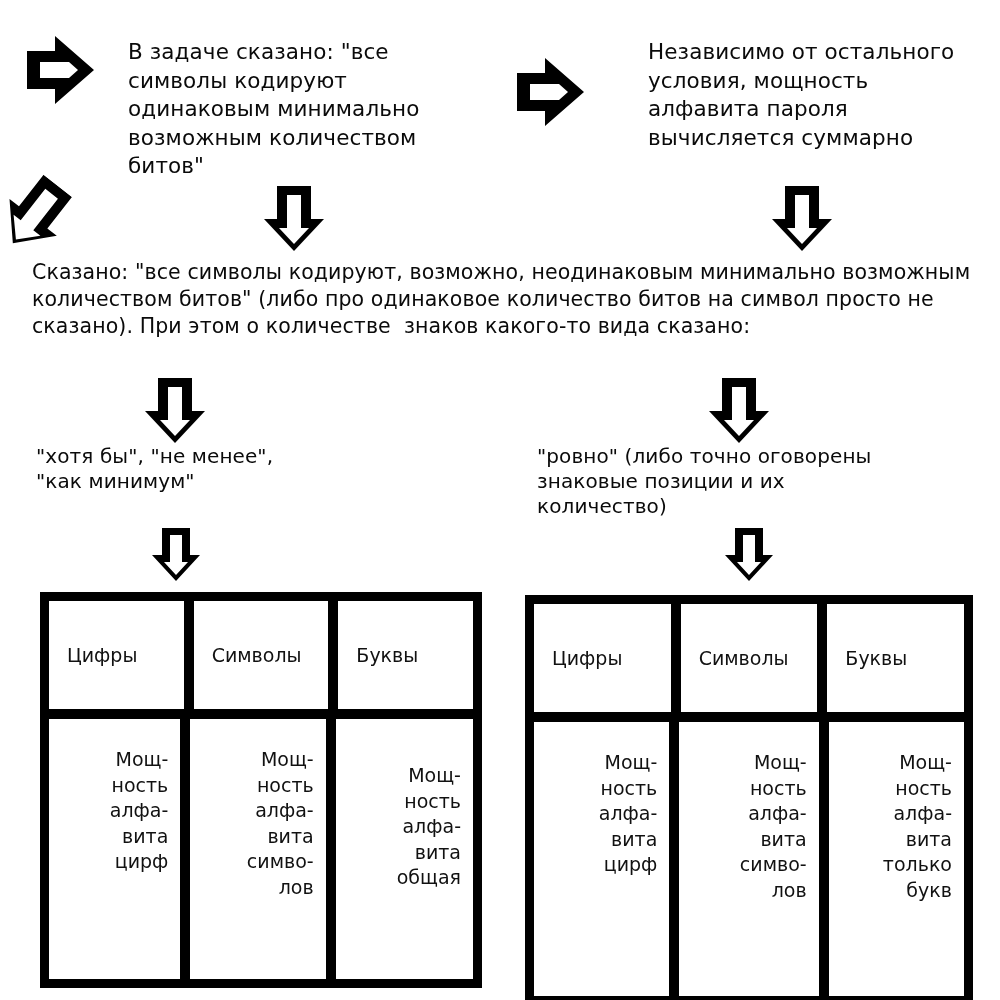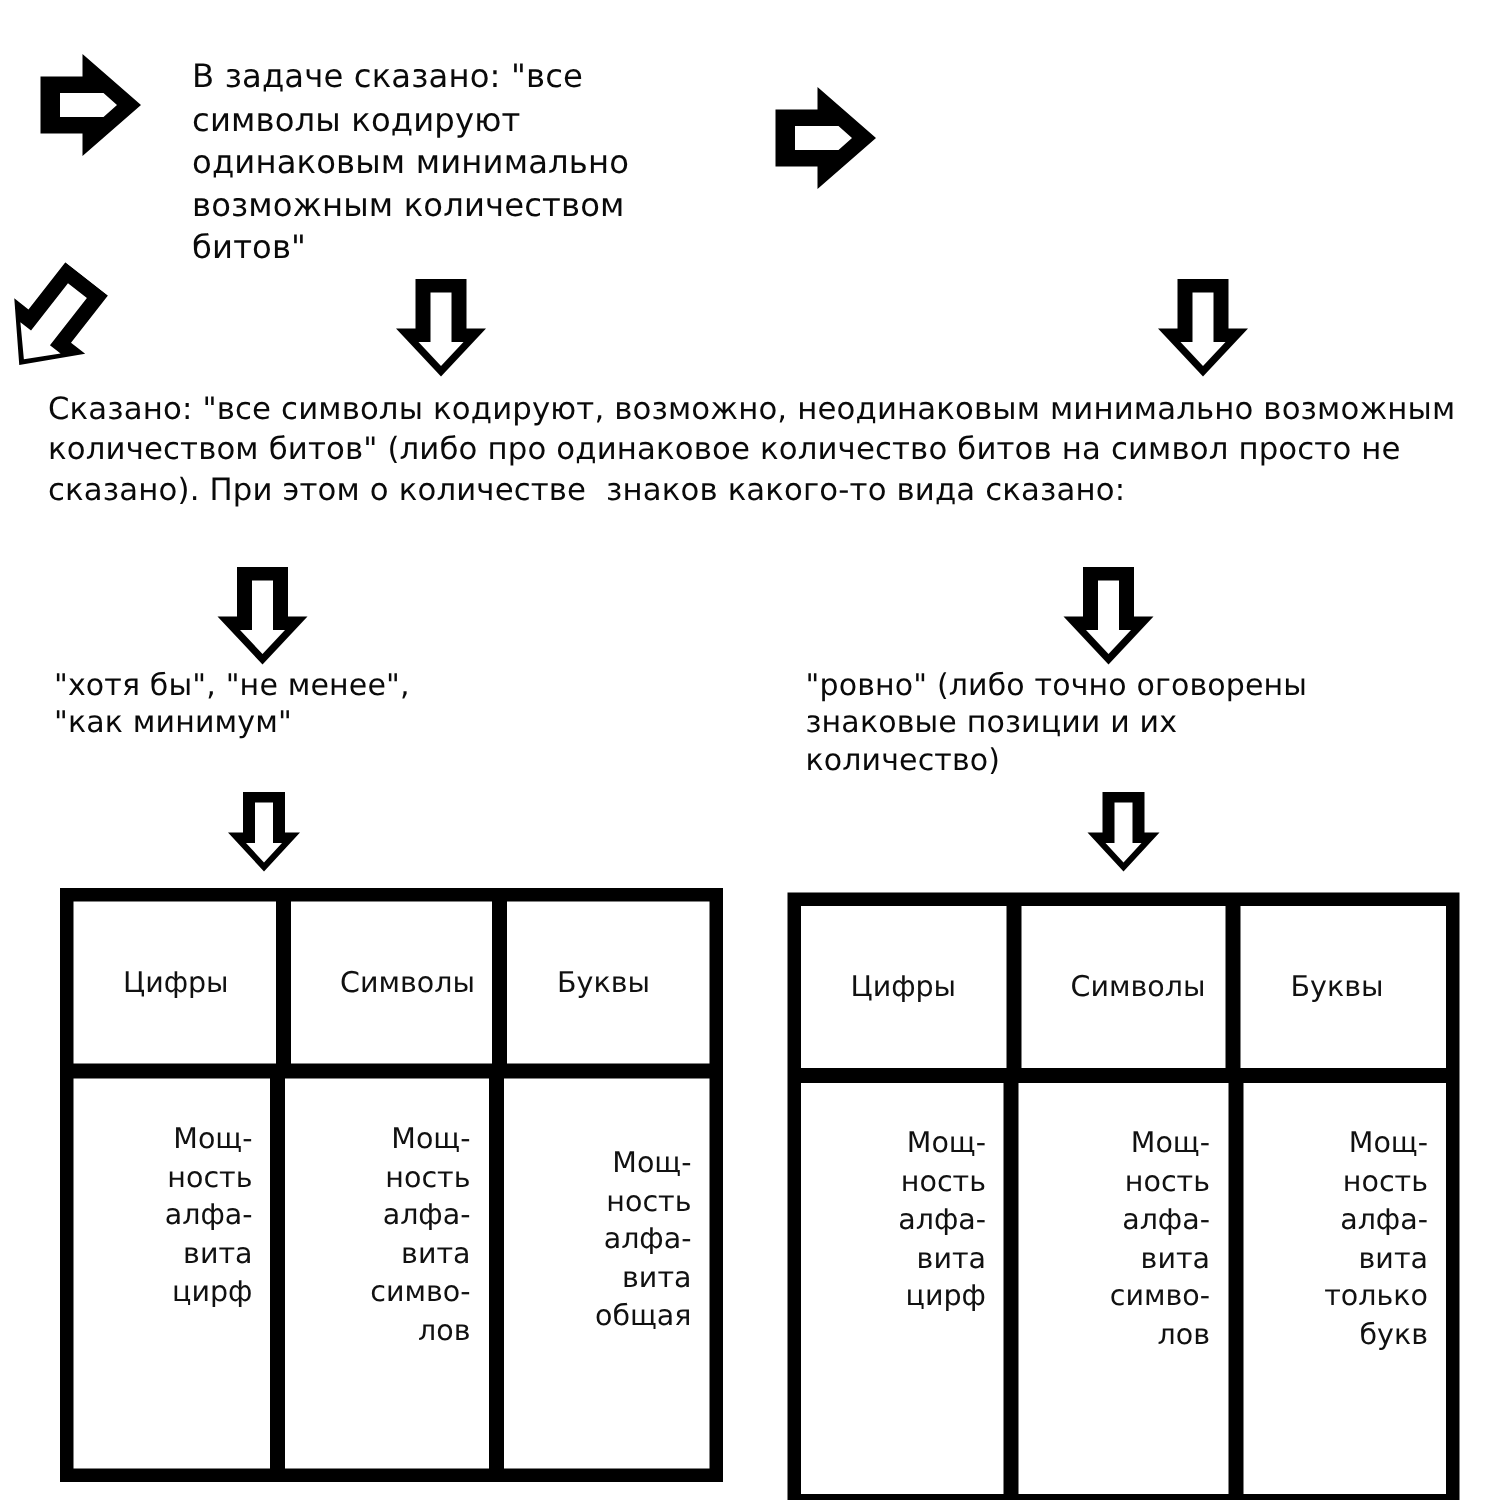--- a/index.html
+++ b/index.html
@@ -98,21 +98,21 @@
     box-sizing: border-box;
     padding: 14px 12px 10px 18px;
     font-family: "DejaVu Sans", "Liberation Sans", sans-serif;
     color: #111111;
     overflow: hidden;
   }
   .cell.head {
     display: flex;
     align-items: center;
     font-size: 19px;
-    padding-left: 33px;
+    padding-left: 18px;
     padding-top: 0;
     padding-bottom: 0;
   }
   .cell.body {
     font-size: 19px;
     line-height: 25.5px;
     padding-top: 28px;
     white-space: pre-line;
   }
   .cell.body.indent2 { padding-left: 22px; padding-top: 28px; }
@@ -128,20 +128,21 @@
       <path d="M33 0 L72 34 L33 68 L33 53 L5 53 L5 15 L33 15 Z M18 26 L18 42 L47 42 L56 34 L47 26 Z" fill="#000000"></path>
     </svg>
   </span>
   <div class="txt stmt-left">В задаче сказано: "все символы кодируют одинаковым минимально возможным количеством битов"</div>
 
   <span class="arrow" style="left:512px; top:58px;">
     <svg width="74" height="68" viewBox="0 0 74 68">
       <path d="M33 0 L72 34 L33 68 L33 53 L5 53 L5 15 L33 15 Z M18 26 L18 42 L47 42 L56 34 L47 26 Z" fill="#000000"></path>
     </svg>
   </span>
+  <div class="txt stmt-right">Независимо от остального условия, мощность алфавита пароля вычисляется суммарно</div>
 
   <span class="arrow" style="left:4px; top:178px; transform: rotate(38deg); transform-origin: 50% 50%;">
     <svg width="62" height="74" viewBox="0 0 62 74">
       <path d="M13 0 L49 0 L49 40 L61 40 L31 73 L1 40 L13 40 Z M23 10 L23 50 L14 50 L31 68 L48 50 L39 50 L39 10 Z" fill="#000000"></path>
     </svg>
   </span>
 
   <span class="arrow" style="left:263px; top:186px;">
     <svg width="62" height="66" viewBox="0 0 62 66">
       <path d="M14 0 L48 0 L48 33 L61 33 L31 65 L1 33 L14 33 Z M24 9 L24 42 L16 42 L31 58 L46 42 L38 42 L38 9 Z" fill="#000000"></path>

